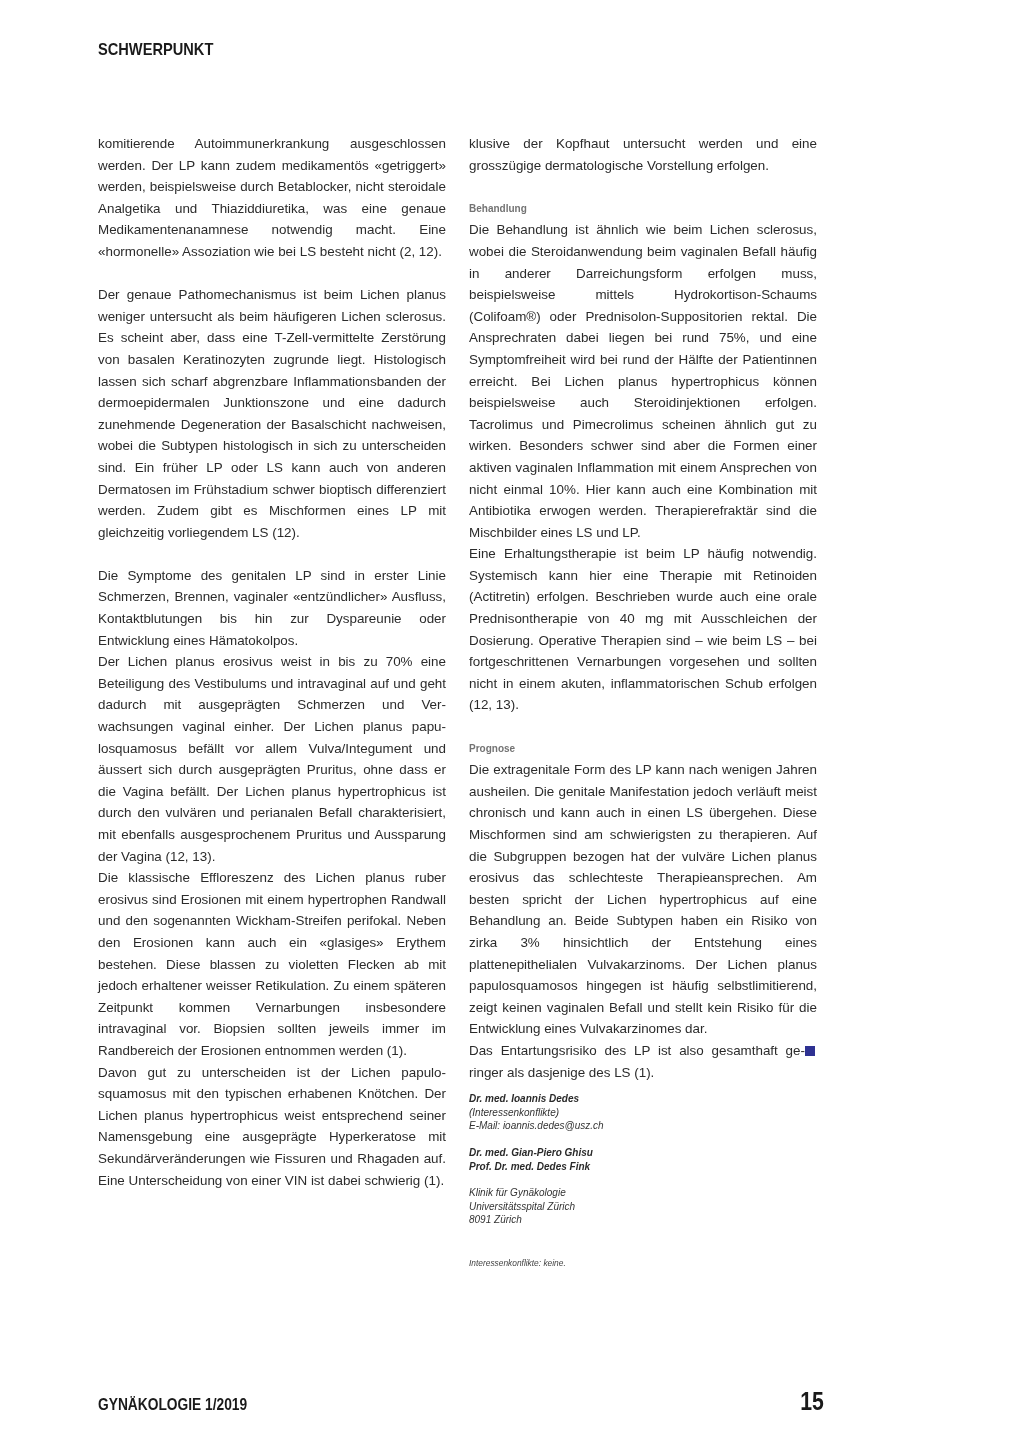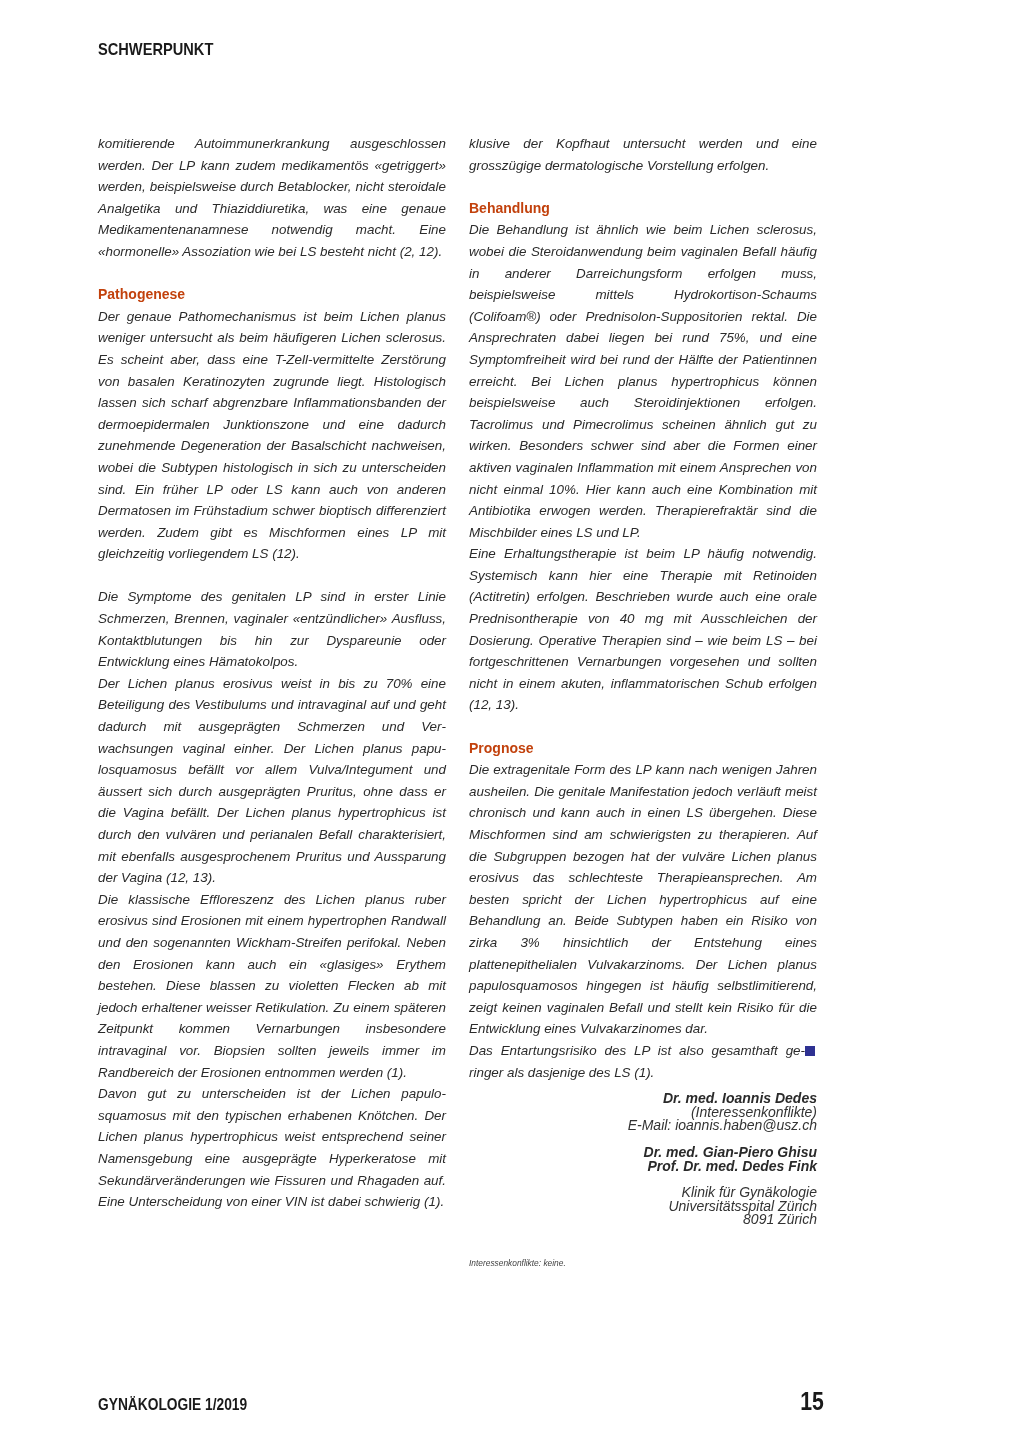--- a/index.html
+++ b/index.html
@@ -5,44 +5,43 @@
   html, body { margin: 0; padding: 0; background: #ffffff; }
   body { width: 1024px; height: 1448px; position: relative; overflow: hidden;
          font-family: "Liberation Sans", sans-serif; color: #2a2a2a; }
   .running-head { position: absolute; left: 98px; top: 40px; font-size: 17px;
                   font-weight: bold; letter-spacing: 0px; color: #1a1a1a;
                   transform: scaleX(0.86); transform-origin: left center; }
   .col { position: absolute; top: 133px; width: 348px; font-size: 13.4px;
          line-height: 21.6px; text-align: justify; hyphens: manual; color: #2b2b2b; }
   .col-left { left: 98px; }
   .col-right { left: 469px; }
-  .col p { margin: 0; font-style: italic; }
-  .col h3 { margin: 0; font-size: 14px; font-weight: bold; line-height: 21.6px; color: #c2410c; }
+  .col p { margin: 0; }
+  .col h3 { margin: 0; font-size: 10px; font-weight: bold; line-height: 21.6px; color: #737373; }
   .gap { height: 21.6px; }
   .end-mark { display: inline-block; width: 10px; height: 10px; background: #2e3192;
               float: right; margin-top: 6px; margin-right: 2px; }
-  .authors { margin-top: 9px; font-size: 14px; line-height: 13.6px; font-style: italic; color: #333; text-align: right; }
+  .authors { margin-top: 9px; font-size: 10px; line-height: 13.6px; font-style: italic; color: #333; text-align: left; }
   .authors .name { font-weight: bold; color: #2a2a2a; }
   .authors .block { margin-bottom: 13px; }
   .conflicts { margin-top: 26px; font-size: 9.3px; font-style: italic; color: #444; text-align: left;
                transform: scaleX(0.9); transform-origin: left center; }
   .footer-journal { position: absolute; left: 98px; top: 1396px; font-size: 16px; font-weight: bold;
                     color: #1a1a1a; transform: scaleX(0.86); transform-origin: left center; }
   .footer-page { position: absolute; right: 200px; top: 1387px; font-size: 25px; font-weight: bold;
                  color: #1a1a1a; transform: scaleX(0.85); transform-origin: right center; }
 </style>
 </head>
 <body>
 
 <div class="running-head">SCHWERPUNKT</div>
 
 <div class="col col-left">
   <p>komitierende Autoimmunerkrankung ausgeschlos­sen werden. Der LP kann zudem medikamentös «ge­triggert» werden, beispielsweise durch Betablocker, nicht steroidale Analgetika und Thiaziddiuretika, was eine genaue Medikamentenanamnese notwendig macht. Eine «hormonelle» Assoziation wie bei LS be­steht nicht (2, 12).</p>
   <div class="gap"></div>
-  <h3>Pathogenese</h3>
   <p>Der genaue Pathomechanismus ist beim Lichen pla­nus weniger untersucht als beim häufigeren Lichen sclerosus. Es scheint aber, dass eine T-Zell-vermittelte Zerstörung von basalen Keratinozyten zugrunde liegt. Histologisch lassen sich scharf abgrenzbare In­flammationsbanden der dermoepidermalen Junk­tionszone und eine dadurch zunehmende Degenera­tion der Basalschicht nachweisen, wobei die Subty­pen histologisch in sich zu unterscheiden sind. Ein früher LP oder LS kann auch von anderen Dermato­sen im Frühstadium schwer bioptisch differenziert werden. Zudem gibt es Mischformen eines LP mit gleichzeitig vorliegendem LS (12).</p>
   <div class="gap"></div>
   <p>Die Symptome des genitalen LP sind in erster Linie Schmerzen, Brennen, vaginaler «entzündlicher» Aus­fluss, Kontaktblutungen bis hin zur Dyspareunie oder Entwicklung eines Hämatokolpos.</p>
   <p>Der Lichen planus erosivus weist in bis zu 70% eine Beteiligung des Vestibulums und intravaginal auf und geht dadurch mit ausgeprägten Schmerzen und Ver­wachsungen vaginal einher. Der Lichen planus papu­losquamosus befällt vor allem Vulva/Integument und äussert sich durch ausgeprägten Pruritus, ohne dass er die Vagina befällt. Der Lichen planus hypertrophi­cus ist durch den vulvären und perianalen Befall cha­rakterisiert, mit ebenfalls ausgesprochenem Pruritus und Aussparung der Vagina (12, 13).</p>
   <p>Die klassische Effloreszenz des Lichen planus ruber erosivus sind Erosionen mit einem hypertrophen Randwall und den sogenannten Wickham-Streifen perifokal. Neben den Erosionen kann auch ein «gla­siges» Erythem bestehen. Diese blassen zu violetten Flecken ab mit jedoch erhaltener weisser Retikula­tion. Zu einem späteren Zeitpunkt kommen Vernar­bungen insbesondere intravaginal vor. Biopsien soll­ten jeweils immer im Randbereich der Erosionen entnommen werden (1).</p>
   <p>Davon gut zu unterscheiden ist der Lichen papulo­squamosus mit den typischen erhabenen Knötchen. Der Lichen planus hypertrophicus weist entspre­chend seiner Namensgebung eine ausgeprägte Hy­perkeratose mit Sekundärveränderungen wie Fissu­ren und Rhagaden auf. Eine Unterscheidung von einer VIN ist dabei schwierig (1).</p>
 </div>
 
 <div class="col col-right">
   <p>klusive der Kopfhaut untersucht werden und eine grosszügige dermatologische Vorstellung erfolgen.</p>
@@ -55,21 +54,21 @@
   <p>Die extragenitale Form des LP kann nach wenigen Jahren ausheilen. Die genitale Manifestation jedoch verläuft meist chronisch und kann auch in einen LS übergehen. Diese Mischformen sind am schwierigs­ten zu therapieren. Auf die Subgruppen bezogen hat der vulväre Lichen planus erosivus das schlechteste Therapieansprechen. Am besten spricht der Lichen hypertrophicus auf eine Behandlung an. Beide Sub­typen haben ein Risiko von zirka 3% hinsichtlich der Entstehung eines plattenepithelialen Vulvakarzi­noms. Der Lichen planus papulosquamosos hinge­gen ist häufig selbstlimitierend, zeigt keinen vagina­len Befall und stellt kein Risiko für die Entwicklung eines Vulvakarzinomes dar.</p>
   <p>
     <span class="end-mark" style="background: rgb(46, 49, 146);"></span>
     <span>Das Entartungsrisiko des LP ist also gesamthaft ge­ringer als dasjenige des LS (1).</span>
   </p>
 
   <div class="authors">
     <div class="block">
       <div class="name">Dr. med. Ioannis Dedes</div>
       <div>(Interessenkonflikte)</div>
-      <div>E-Mail: ioannis.haben@usz.ch</div>
+      <div>E-Mail: ioannis.dedes@usz.ch</div>
     </div>
     <div class="block">
       <div class="name">Dr. med. Gian-Piero Ghisu</div>
       <div class="name">Prof. Dr. med. Dedes Fink</div>
     </div>
     <div class="block">
       <div>Klinik für Gynäkologie</div>
       <div>Universitätsspital Zürich</div>
       <div>8091 Zürich</div>
     </div>

